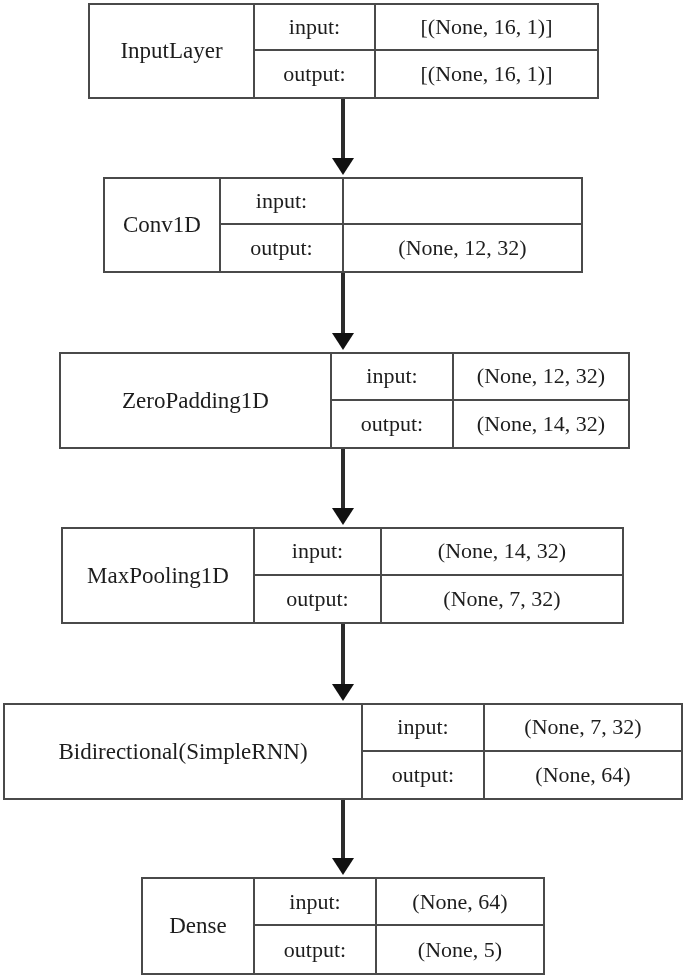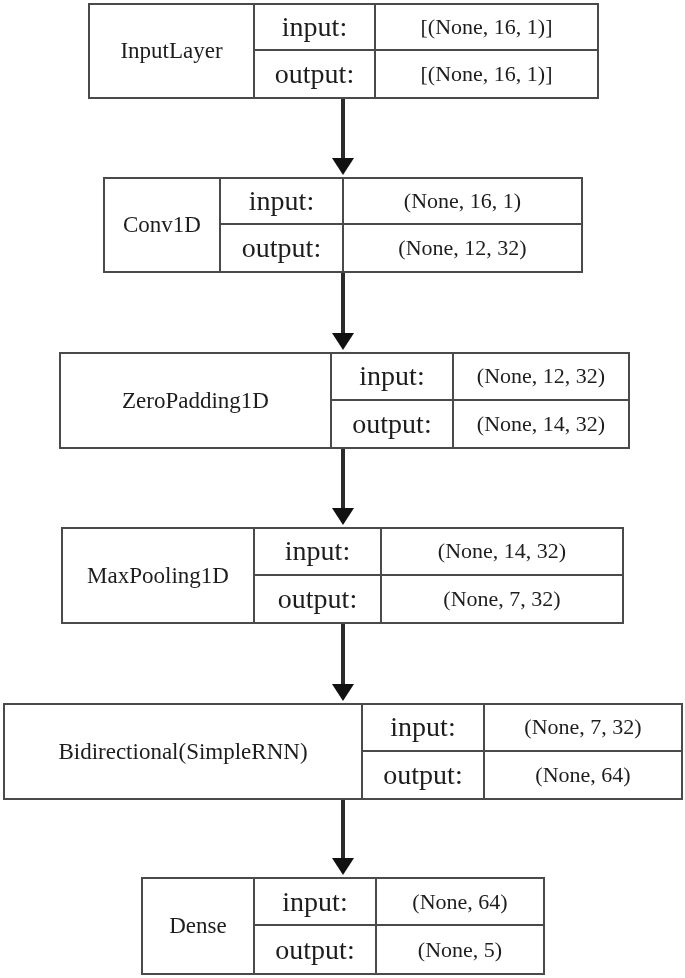--- a/index.html
+++ b/index.html
@@ -50,21 +50,21 @@
     align-items: stretch;
   }
   .io-row.row-top {
     border-bottom: 2px solid #4a4a4a;
   }
   .io-label {
     box-sizing: border-box;
     display: flex;
     align-items: center;
     justify-content: center;
-    font-size: 28px;
+    font-size: 22px;
     color: #1d1d1d;
     border-right: 2px solid #4a4a4a;
     white-space: nowrap;
   }
   .io-value {
     box-sizing: border-box;
     display: flex;
     align-items: center;
     justify-content: center;
     flex: 1 1 auto;
@@ -117,21 +117,20 @@
   <div class="arrow" style="left:343px; top:99px; height:78px;">
     <div class="arrow-stem" style="height:61px;"></div>
     <div class="arrow-head" style="top:59px;"></div>
   </div>
 
   <div class="layer-box" style="left:103px; top:177px; width:480px; height:96px;">
     <div class="layer-name" style="width:116px;">Conv1D</div>
     <div class="io-table">
       <div class="io-row row-top">
         <div class="io-label" style="width:123px;">input:</div>
-        <div class="io-value">(None, 16, 1)</div>
       </div>
       <div class="io-row">
         <div class="io-label" style="width:123px;">output:</div>
         <div class="io-value">(None, 12, 32)</div>
       </div>
     </div>
   </div>
 
   <div class="arrow" style="left:343px; top:273px; height:79px;">
     <div class="arrow-stem" style="height:62px;"></div>

